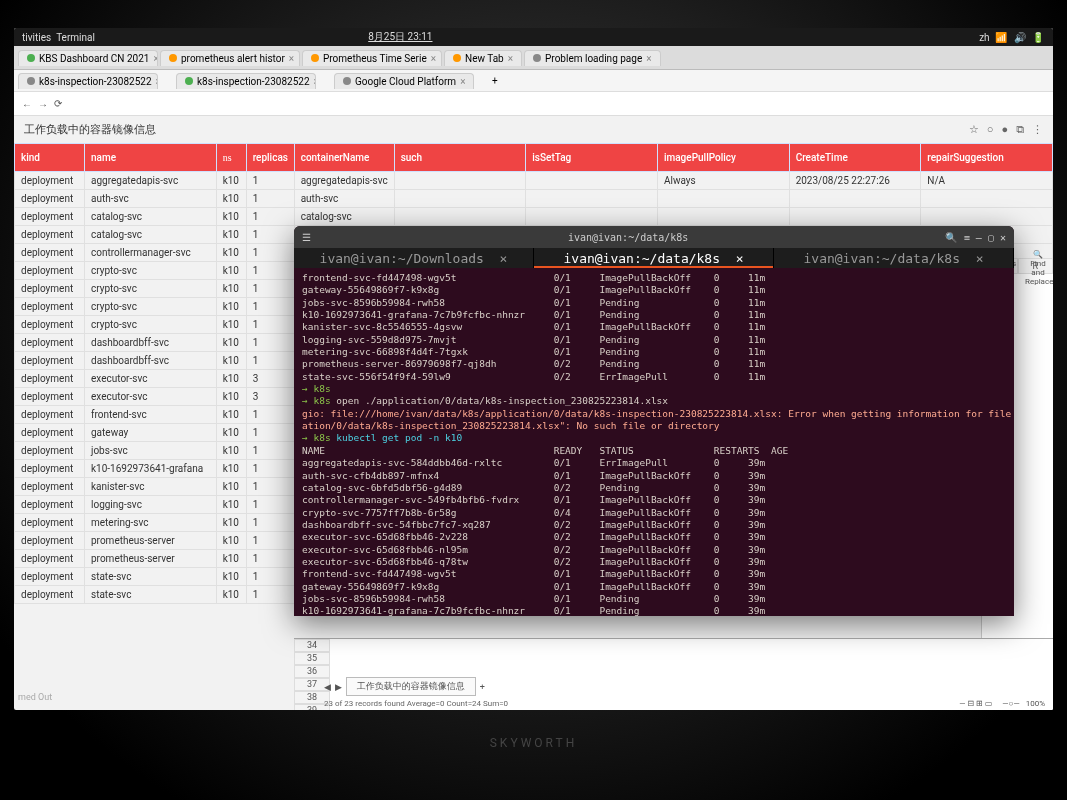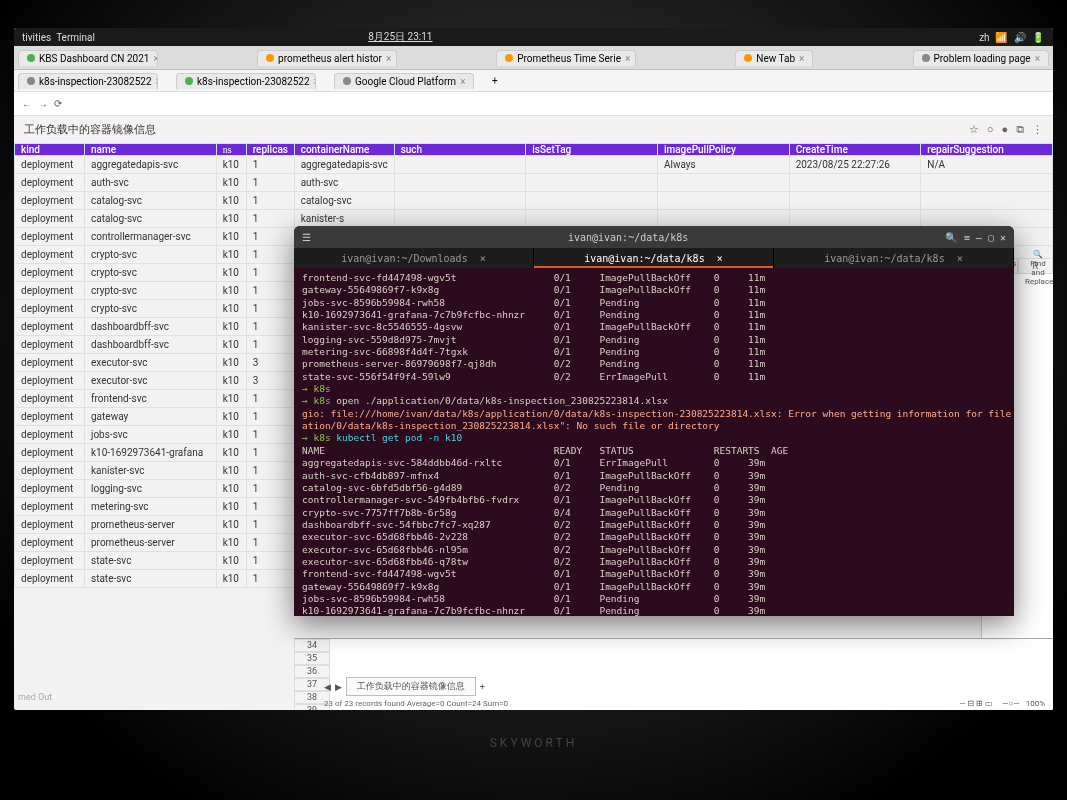--- a/index.html
+++ b/index.html
@@ -8,49 +8,49 @@
   
   .monitor-frame { position: absolute; inset: 0; background: radial-gradient(ellipse at 50% 40%, #444 0%, #000 85%); }
   .screen { position: absolute; left: 14px; top: 28px; right: 14px; bottom: 90px; background: #f2f2f2; overflow: hidden; border-radius: 2px; }
 
   
   .gnome-bar { height: 18px; background: #1a1a1a; color: #ddd; display: flex; align-items: center; font-size: 10px; padding: 0 8px; }
   .gnome-bar .center { margin: 0 auto; text-decoration: underline; }
   .gnome-bar .right { margin-left: auto; display: flex; gap: 6px; }
 
   
-  .ff-tabs { height: 24px; background: #dcdcdc; display: flex; align-items: center; gap: 2px; padding: 0 4px; border-bottom: 1px solid #bbb; font-size: 10px; justify-content: space-between; }
+  .ff-tabs { height: 24px; background: #dcdcdc; display: flex; align-items: center; gap: 2px; padding: 0 4px; border-bottom: 1px solid #bbb; font-size: 10px; }
   .ff-tab { background: #e9e9e9; border: 1px solid #ccc; border-bottom: none; border-radius: 4px 4px 0 0; padding: 2px 8px; display: flex; align-items: center; gap: 4px; max-width: 140px; white-space: nowrap; overflow: hidden; }
   .ff-tab .fav { width: 8px; height: 8px; border-radius: 50%; background: #888; flex-shrink: 0; }
   .ff-tab .fav.g { background: #4caf50; }
   .ff-tab .fav.o { background: #ff9800; }
   .ff-tab .close { margin-left: auto; color: #888; }
 
   .ff-tabs2 { height: 22px; background: #f5f5f5; display: flex; align-items: center; gap: 18px; padding: 0 4px; border-bottom: 1px solid #ddd; font-size: 10px; }
 
   .ff-url { height: 24px; background: #fff; display: flex; align-items: center; gap: 6px; padding: 0 8px; border-bottom: 1px solid #ddd; font-size: 10px; color: #555; }
   .ff-url .urlbox { flex: 1; background: #f4f4f4; border: 1px solid #ccc; border-radius: 12px; padding: 2px 10px; }
 
   .page-title { padding: 6px 10px; font-size: 11px; color: #333; display: flex; align-items: center; }
   .page-title .actions { margin-left: auto; display: flex; gap: 8px; color: #666; }
 
   
   .tbl { width: 100%; border-collapse: collapse; font-size: 10px; table-layout: fixed; }
-  .tbl th { background: #6d28d9; color: #fff; text-align: left; padding: 0 6px; font-weight: 500; border: 1px solid #cfe0ff; }
+  .tbl th { background: #ef4444; color: #fff; text-align: left; padding: 8px 6px; font-weight: 500; border: 1px solid #cfe0ff; }
   .tbl td { padding: 3px 6px; border: 1px solid #e0e0e0; color: #333; white-space: nowrap; overflow: hidden; }
   .tbl th.c-kind { width: 70px; }
   .tbl th.c-ns { width: 30px; font-family: Liberation Serif, serif; }
   .tbl th.c-rep { width: 48px; }
   .tbl th.c-cname { width: 100px; }
 
   
   .term-win { position: absolute; left: 280px; top: 198px; width: 720px; height: 390px; background: #2d0b1e; color: #d8d0c8; border-radius: 6px 6px 0 0; box-shadow: 0 8px 30px rgba(0,0,0,.5); font-family: "DejaVu Sans Mono", Consolas, monospace; font-size: 9.5px; overflow: hidden; }
   .term-title { height: 22px; background: #3a3a3a; display: flex; align-items: center; padding: 0 8px; font-size: 10px; color: #ccc; }
   .term-title .ttl { margin: 0 auto; }
-  .term-tabs { height: 20px; background: #1d1d1d; display: flex; align-items: stretch; font-size: 10px; }
+  .term-tabs { height: 20px; background: #1d1d1d; display: flex; align-items: stretch; font-size: 13px; }
   .term-tab { flex: 1; display: flex; align-items: center; justify-content: center; color: #999; border-right: 1px solid #000; position: relative; }
   .term-tab.active { color: #fff; }
   .term-tab.active::after { content: ""; position: absolute; left: 0; right: 0; bottom: 0; height: 2px; background: #e95420; }
   .term-body { padding: 4px 8px; line-height: 1.3; white-space: pre; overflow: hidden; }
   .term-body .grn { color: #8bc34a; }
   .term-body .cy { color: #4dd0e1; }
   .term-body .err { color: #ffab91; }
 
   
   .sheet { position: absolute; right: 0; top: 230px; width: 72px; bottom: 0; background: #fff; border-left: 1px solid #ccc; font-size: 9px; }

